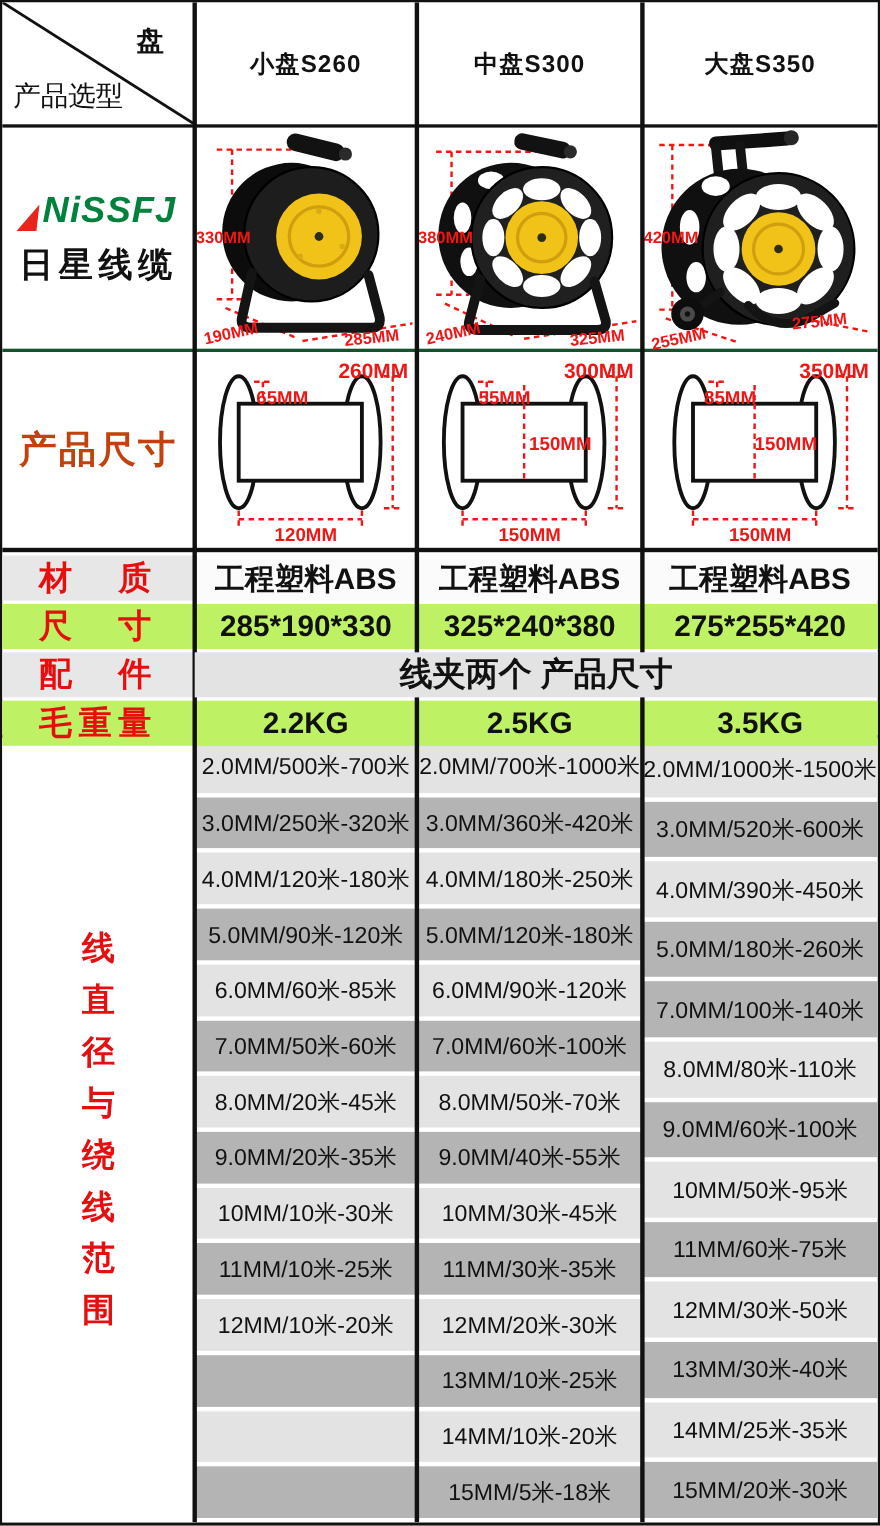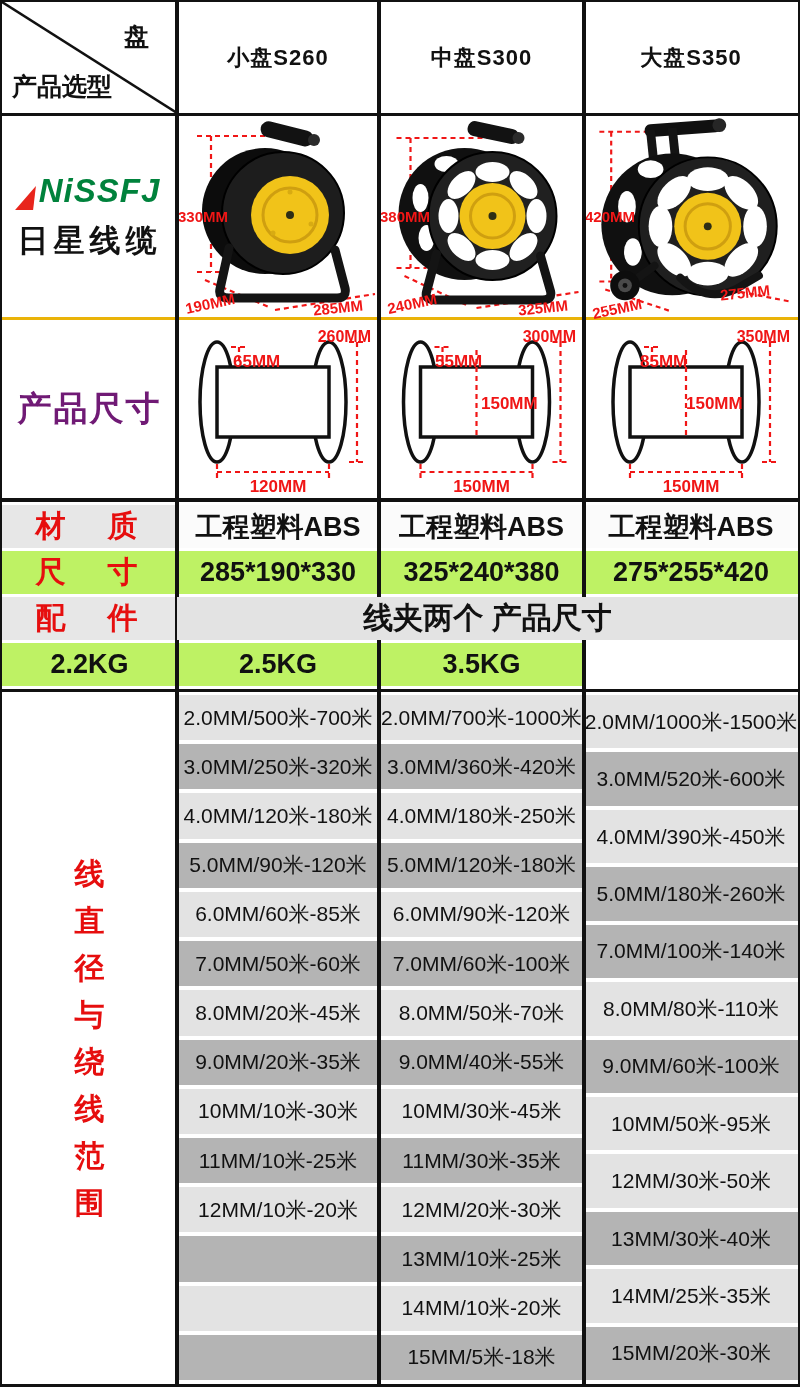--- a/index.html
+++ b/index.html
@@ -13,49 +13,49 @@
   #vbar1{left:173px;} #vbar2{left:375px;} #vbar3{left:580px;}
   .grid{display:grid;grid-template-columns:175px 202px 205px 1fr;}
   .cell{position:relative;display:flex;align-items:center;justify-content:center;box-sizing:border-box;}
 
   
   .row-header{height:114px;border-bottom:3px solid #111;box-sizing:border-box;flex:none;}
   .hcol{font-size:22px;font-weight:700;letter-spacing:1px;}
   .corner{display:block;}
   .corner svg{position:absolute;left:0;top:0;width:100%;height:100%;}
   .corner-top{position:absolute;right:28px;top:18px;font-size:25px;font-weight:600;}
-  .corner-bottom{position:absolute;left:10px;bottom:10px;font-size:25px;font-weight:700;}
-
-  
-  .row-images{height:204px;border-bottom:3px solid #eab308;box-sizing:border-box;flex:none;}
+  .corner-bottom{position:absolute;left:10px;bottom:10px;font-size:25px;font-weight:400;}
+
+  
+  .row-images{height:204px;border-bottom:3px solid #14532d;box-sizing:border-box;flex:none;}
   .brand{flex-direction:column;gap:10px;}
   .logo-line{display:flex;align-items:flex-end;gap:2px;}
   .logo-tri{width:0;height:0;border-left:13px solid transparent;border-right:5px solid transparent;border-bottom:24px solid #e8251c;transform:skewX(-18deg);}
   .logo-text{color:#00823c;font-size:33px;font-weight:800;font-style:italic;letter-spacing:1px;}
   .brand-name{font-size:31px;font-weight:700;letter-spacing:5px;}
   .photo svg{position:absolute;left:0;top:0;width:100%;height:100%;}
   .dim{position:absolute;color:#f01616;font-weight:700;font-size:15px;z-index:3;white-space:nowrap;}
   .ph-h{left:1px;top:46%;}
   .ph-d{left:8px;bottom:5px;transform:rotate(-12deg);}
   .ph-w{right:16px;bottom:1px;transform:rotate(-6deg);}
   .photo.c3 .ph-w{bottom:16px;right:28px;}
   .photo.c3 .ph-d{bottom:0px;}
 
   
   .row-diagrams{height:182px;border-bottom:4px solid #111;box-sizing:border-box;flex:none;}
-  .dimlabel{color:#701a75;font-size:34px;font-weight:700;letter-spacing:2px;}
+  .dimlabel{color:#c2410c;font-size:34px;font-weight:700;letter-spacing:2px;}
   .diagram svg{position:absolute;left:0;top:0;width:100%;height:100%;}
   .dg{font-size:17px;}
-  .dg-dia{right:8px;top:8px;font-size:16px;}
+  .dg-dia{right:8px;top:8px;font-size:19px;}
   .dg-fl{left:56px;top:32px;}
   .dg-core{left:102px;top:74px;}
   .dg-bar{left:50%;transform:translateX(-50%);bottom:1px;}
 
   
-  .specs{height:190px;border-bottom:3px solid #111;box-sizing:border-box;flex:none;
+  .specs{height:169px;border-bottom:3px solid #111;box-sizing:border-box;flex:none;
          display:flex;flex-direction:column;gap:3px;padding:3px 0;}
   .spec-row{flex:1;}
   .spec-label{color:#e60e0e;font-size:30px;font-weight:700;letter-spacing:6px;}
   .spec-val{font-size:27px;font-weight:600;}
   .bg-light{background:#e7e7e7;}
   .bg-white{background:#fbfbfb;}
   .bg-dark{background:#bef264;}
   .spec-span{grid-column:2/5;z-index:6;font-size:30px;font-weight:600;background:#e3e3e3;}
 
   
@@ -277,20 +277,21 @@
         <div class="cell spec-label bg-dark">尺　寸</div>
         <div class="cell spec-val bg-dark">285*190*330</div>
         <div class="cell spec-val bg-dark">325*240*380</div>
         <div class="cell spec-val bg-dark">275*255*420</div>
       </div>
       <div class="grid spec-row">
         <div class="cell spec-label bg-light">配　件</div>
         <div class="cell spec-span">线夹两个 产品尺寸</div>
       </div>
       <div class="grid spec-row">
+        <div class="cell spec-label bg-dark">毛重量</div>
         <div class="cell spec-val bg-dark">2.2KG</div>
         <div class="cell spec-val bg-dark">2.5KG</div>
         <div class="cell spec-val bg-dark">3.5KG</div>
       </div>
     </div>
 
   <div class="wire">
     <div class="wire-label" id="wireLabel">
         <span>线</span>
         <span>直</span>
@@ -335,19 +336,20 @@
       </div>
     <div class="wire-col" id="wireCol2">
         <div class="wire-cell wc-light">2.0MM/1000米-1500米</div>
         <div class="wire-cell wc-dark">3.0MM/520米-600米</div>
         <div class="wire-cell wc-light">4.0MM/390米-450米</div>
         <div class="wire-cell wc-dark">5.0MM/180米-260米</div>
         <div class="wire-cell wc-dark">7.0MM/100米-140米</div>
         <div class="wire-cell wc-light">8.0MM/80米-110米</div>
         <div class="wire-cell wc-dark">9.0MM/60米-100米</div>
         <div class="wire-cell wc-light">10MM/50米-95米</div>
+        <div class="wire-cell wc-dark">11MM/60米-75米</div>
         <div class="wire-cell wc-light">12MM/30米-50米</div>
         <div class="wire-cell wc-dark">13MM/30米-40米</div>
         <div class="wire-cell wc-light">14MM/25米-35米</div>
         <div class="wire-cell wc-dark">15MM/20米-30米</div>
       </div>
   </div>
 </div>
 
 </body></html>

